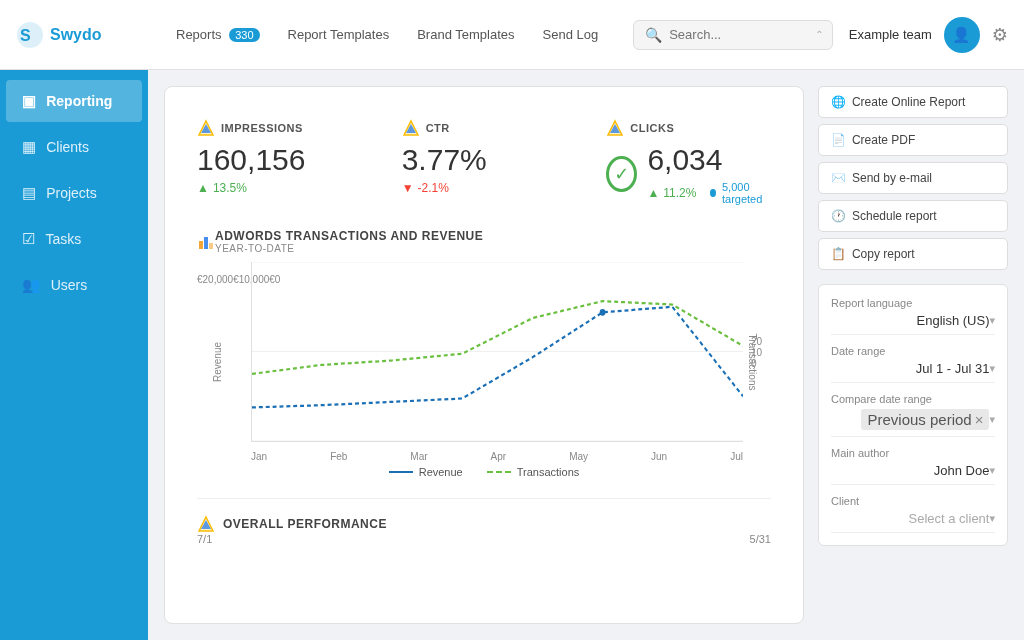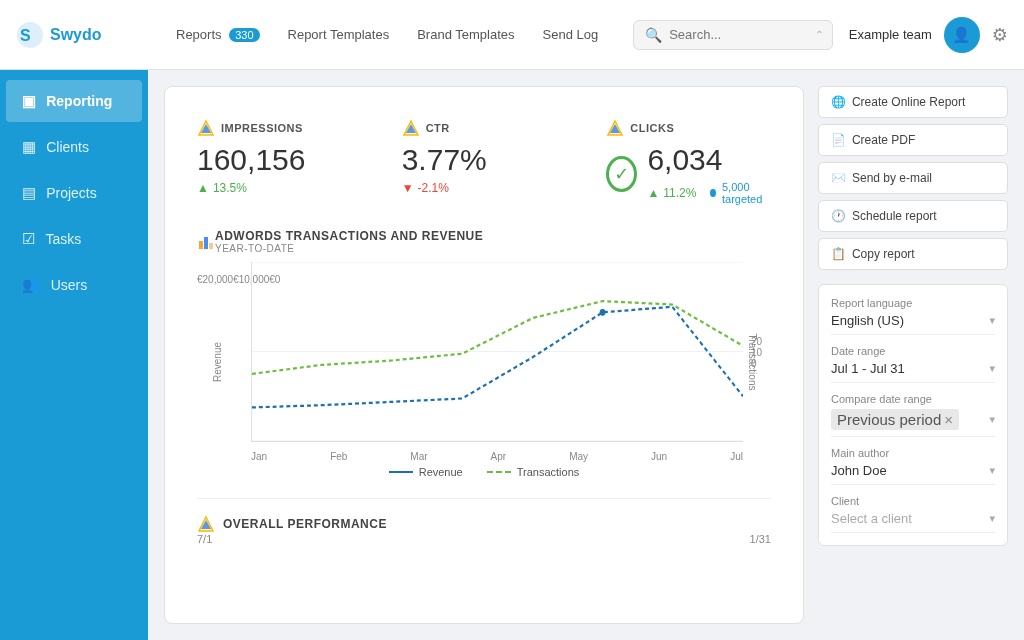--- a/index.html
+++ b/index.html
@@ -70,21 +70,21 @@
     .perf-dates { display: flex; justify-content: space-between; margin-top: 0; font-size: 11px; color: #888; }
 
     
     .right-panel { width: 190px; flex-shrink: 0; display: flex; flex-direction: column; gap: 0; }
     .action-buttons { display: flex; flex-direction: column; gap: 6px; margin-bottom: 14px; }
     .action-btn { background: #fff; border: 1px solid #ddd; border-radius: 5px; padding: 8px 12px; font-size: 12px; color: #444; cursor: pointer; display: flex; align-items: center; gap: 6px; white-space: nowrap; }
 
     .settings-section { background: #fff; border-radius: 6px; border: 1px solid #e0e0e0; padding: 12px; display: flex; flex-direction: column; gap: 10px; }
     .setting-group { display: flex; flex-direction: column; gap: 4px; }
     .setting-label { font-size: 11px; color: #888; }
-    .setting-value { font-size: 13px; color: #333; border-bottom: 1px solid #eee; padding-bottom: 6px; display: flex; justify-content: space-between; align-items: center; cursor: pointer; }
+    .setting-value { font-size: 13px; color: #333; border-bottom: 1px solid #eee; padding-bottom: 6px; display: flex; justify-content: flex-end; align-items: center; cursor: pointer; }
     .setting-value .chevron { color: #aaa; font-size: 11px; }
     .compare-tags { display: flex; align-items: center; gap: 4px; }
     .tag { background: #e8e8e8; border-radius: 3px; padding: 2px 6px; font-size: 15px; color: #555; display: flex; align-items: center; gap: 3px; }
     .tag-x { cursor: pointer; color: #888; }
   </style>
 </head>
 <body>
 
 <div class="topbar">
   <div class="logo-area">
@@ -278,21 +278,21 @@
       <div class="overall-perf">
         <svg width="18" height="18" viewBox="0 0 18 18">
           <polygon points="9,2 16,16 2,16" fill="#fbbc04" opacity="0.2"></polygon>
           <polygon points="9,2 16,16 2,16" fill="none" stroke="#fbbc04" stroke-width="1.5"></polygon>
           <polygon points="9,5 14,14 4,14" fill="#1a73e8" opacity="0.7"></polygon>
         </svg>
         <span class="overall-title">OVERALL PERFORMANCE</span>
       </div>
       <div class="perf-dates">
         <span>7/1</span>
-        <span>1/31</span>
+        <span>5/31</span>
       </div>
 
     </div>
 
     <div class="right-panel">
 
       <div class="action-buttons">
         <button class="action-btn">
           <span>🌐</span>
           <span>Create Online Report</span>

